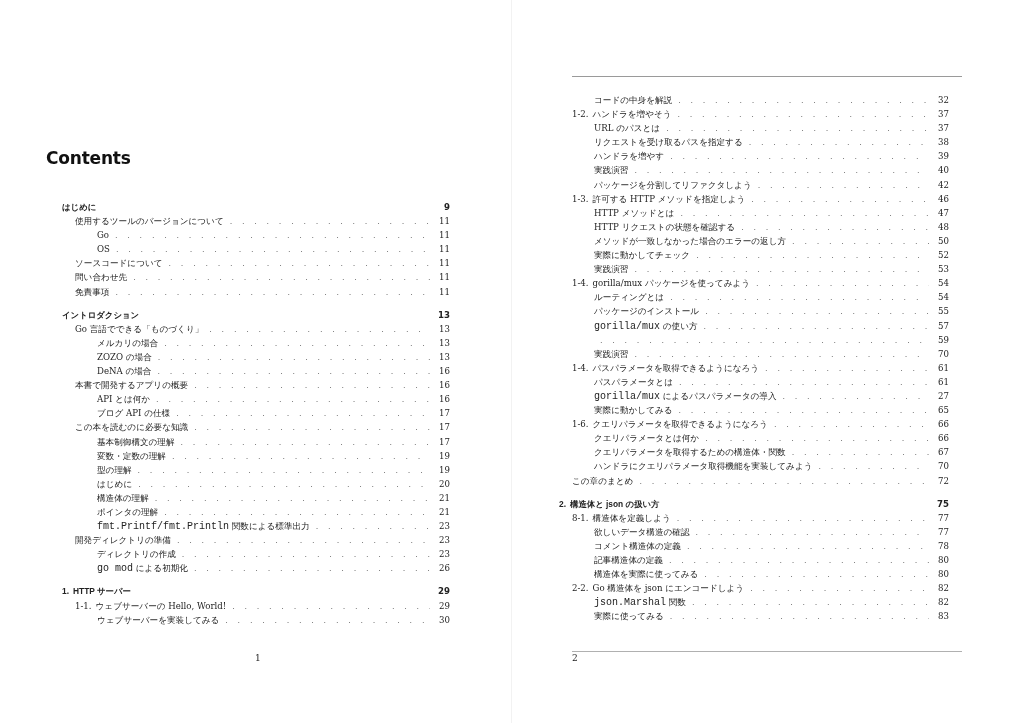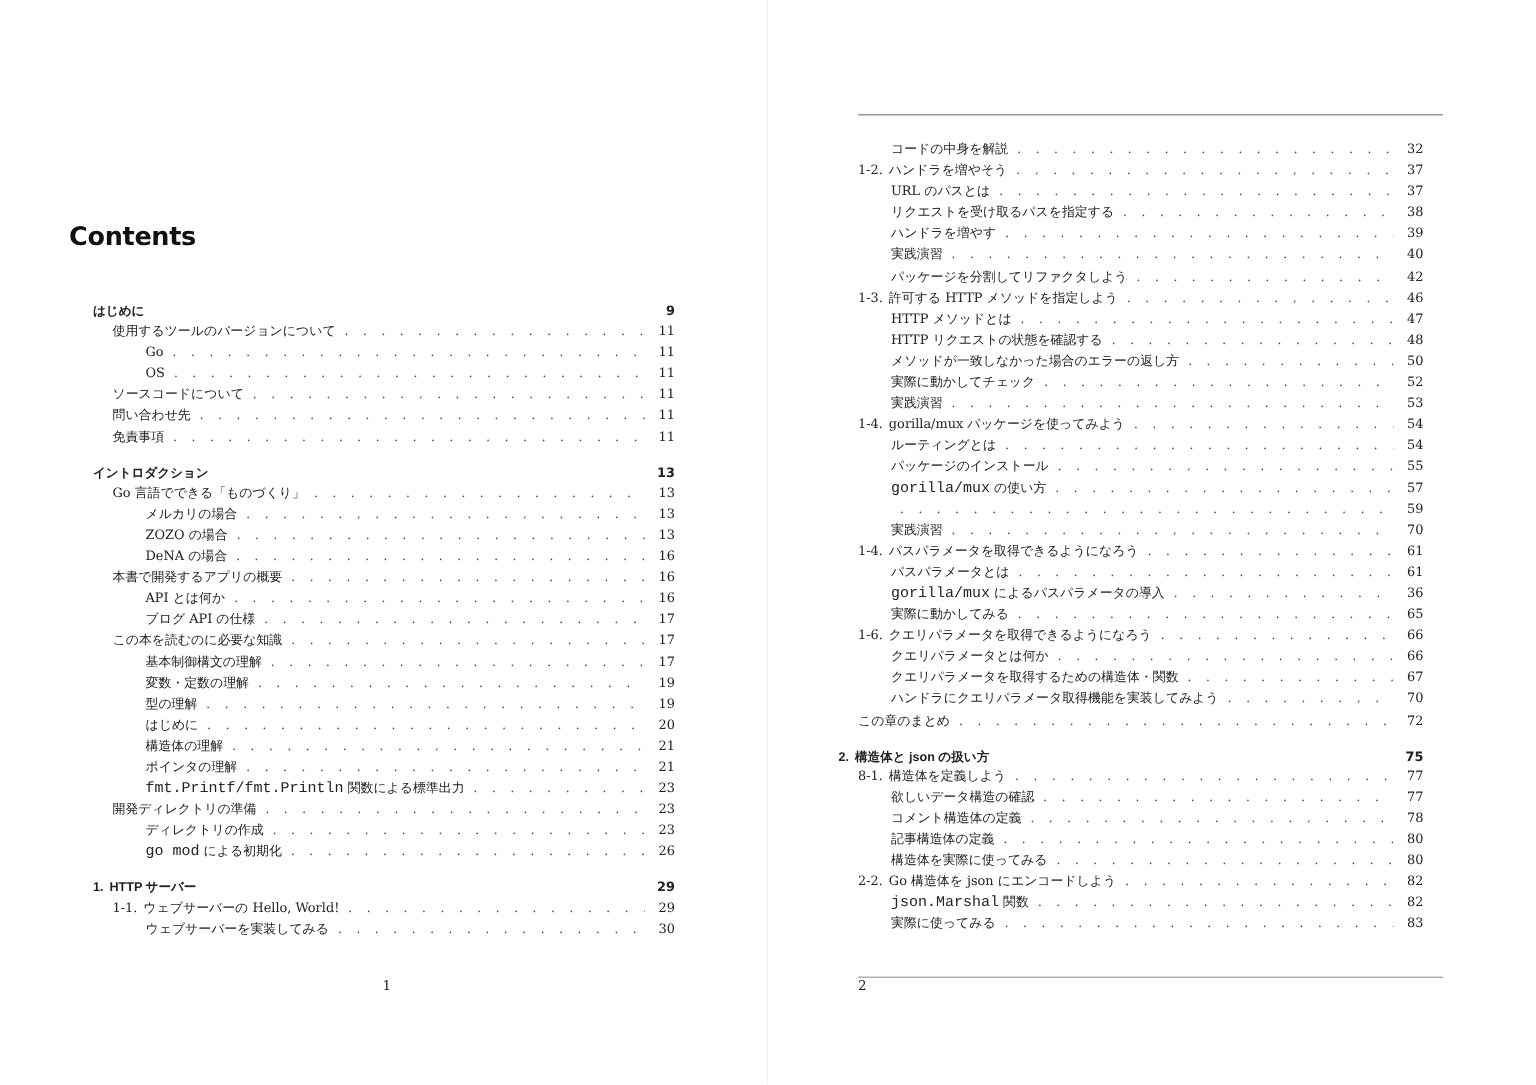--- a/index.html
+++ b/index.html
@@ -310,21 +310,21 @@
       <span class="pg">61</span>
     </div>
     <div class="row l2">
       <span class="lbl"><span>パスパラメータとは</span></span>
       <span class="lead">. . . . . . . . . . . . . . . . . . . . . . . . . . . . . . . . . . . . . . . . . . . . . . . . . . . . . . . . . . . . . . . . .</span>
       <span class="pg">61</span>
     </div>
     <div class="row l2">
       <span class="lbl"><span class="mono">gorilla/mux</span><span> によるパスパラメータの導入</span></span>
       <span class="lead">. . . . . . . . . . . . . . . . . . . . . . . . . . . . . . . . . . . . . . . . . . . . . . . . . . . . . . . . . . . . . . . . .</span>
-      <span class="pg">36</span>
+      <span class="pg">27</span>
     </div>
     <div class="row l2">
       <span class="lbl"><span>実際に動かしてみる</span></span>
       <span class="lead">. . . . . . . . . . . . . . . . . . . . . . . . . . . . . . . . . . . . . . . . . . . . . . . . . . . . . . . . . . . . . . . . .</span>
       <span class="pg">65</span>
     </div>
     <div class="row l1">
       <span class="lbl"><span class="num">1-6.</span><span>クエリパラメータを取得できるようになろう</span></span>
       <span class="lead">. . . . . . . . . . . . . . . . . . . . . . . . . . . . . . . . . . . . . . . . . . . . . . . . . . . . . . . . . . . . . . . . .</span>
       <span class="pg">66</span>

